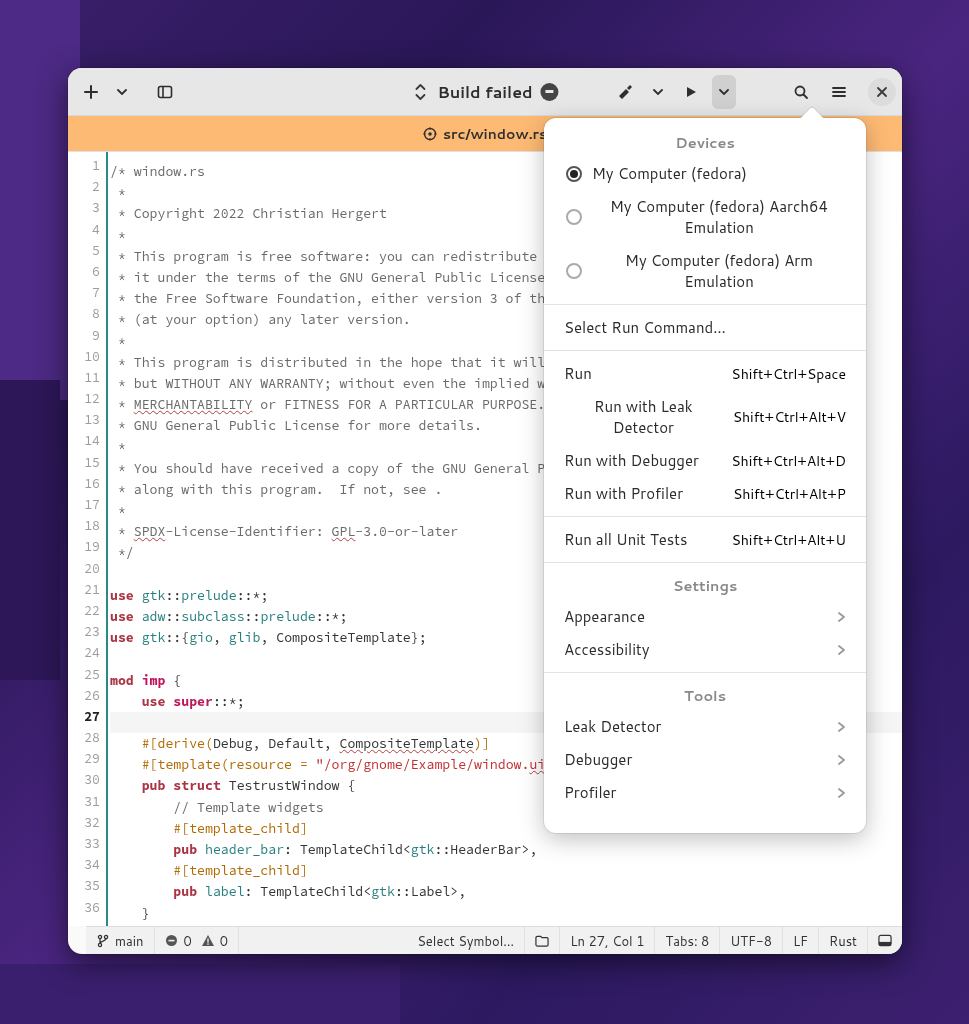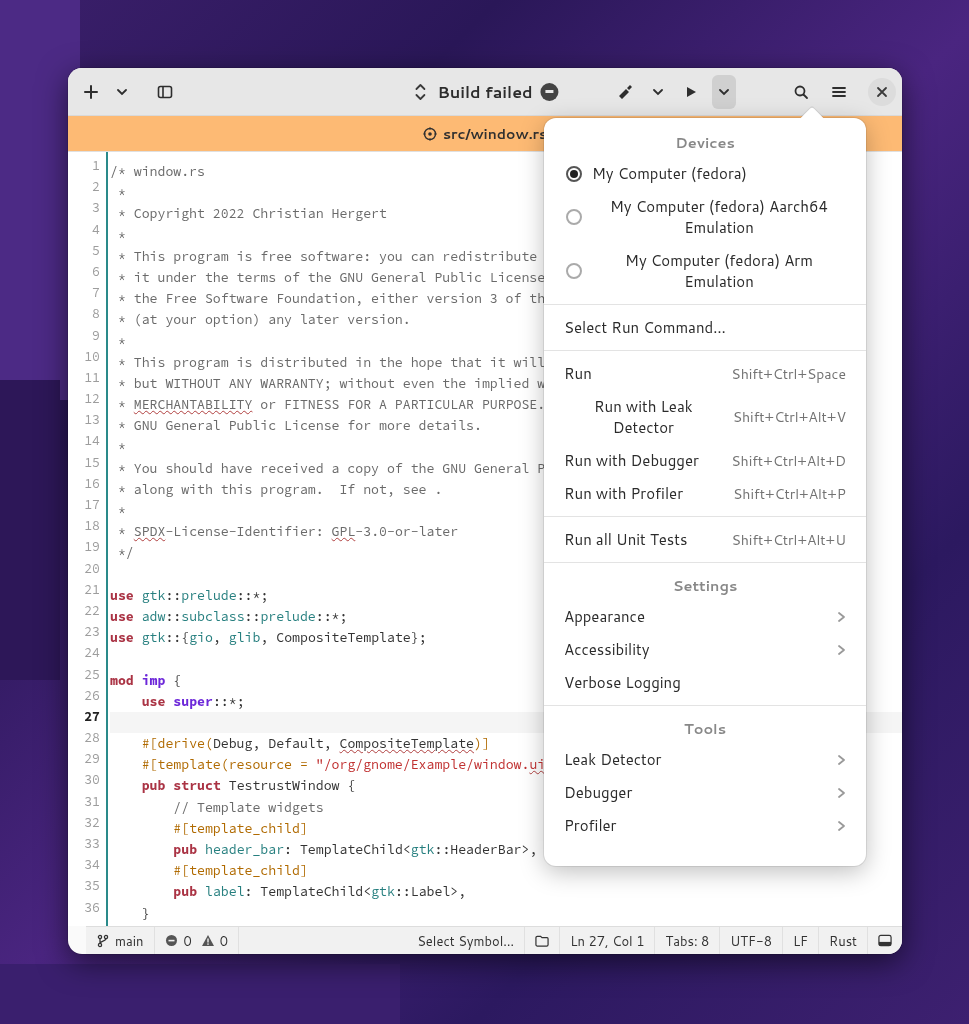--- a/index.html
+++ b/index.html
@@ -101,21 +101,21 @@
     width: 2px; background: #2a8a8a; margin-top:0;
   }
   .code {
     flex: 1; padding-top: 3px; padding-left: 2px;
     white-space: pre; overflow: hidden; color: #333; margin-top: 6px;
   }
   .code .row { height: 21.2px; }
   .code .row.cur { background: #f5f5f5; }
   .c-com { color: #6a6a6a; }
   .c-kw  { color: #a34; font-weight:700; }
-  .c-kw2 { color: #6d28d9; font-weight:700; }
+  .c-kw2 { color: #be185d; font-weight:700; }
   .c-str { color: #c03030; }
   .c-attr{ color: #b06a00; }
   .c-ns  { color: #267f7f; }
   .underline { text-decoration: underline; text-decoration-color:#b04040; text-decoration-style: wavy; text-decoration-thickness:1px; }
 
   
   .statusbar {
     height: 28px; background: #f1f1f1;
     border-top: 1px solid #ddd;
     display: flex; align-items: stretch;
@@ -146,21 +146,21 @@
     background:#fff; transform: rotate(45deg);
     border-top-left-radius:3px;
     box-shadow: -1px -1px 0 rgba(0,0,0,.08);
   }
   .pop-header { color:#888; font-weight:700; font-size:14.5px; padding: 6px 20px 4px; }
   .pop-sep { height:1px; background:#e3e3e3; margin: 6px 0; }
   .pop-item {
     display:flex; align-items:center; padding: 6px 20px 6px 20px;
     cursor: pointer; gap: 10px;
   }
-  .pop-item .shortcut { margin-left:auto; color:#737373; font-size:14px; }
+  .pop-item .shortcut { margin-left:auto; color:#000000; font-size:14px; }
   .pop-item .chev { margin-left:auto; color:#999; }
   .radio { width:16px; height:16px; border:2px solid #555; border-radius:50%; flex-shrink:0; display:flex; align-items:center; justify-content:center;}
   .radio.sel::after { content:""; width:8px; height:8px; background:#222; border-radius:50%; }
   .radio.unsel { border-color:#aaa; }
   .pop-radio-item { padding-left: 22px; }
 
   svg { display:block; }
 </style>
 </head>
 <body>
@@ -426,23 +426,20 @@
         </span>
       </div>
       <div class="pop-item">
         <span>Accessibility</span>
         <span class="chev">
           <svg width="10" height="12" viewBox="0 0 10 12">
             <path d="M3 2l5 4-5 4" stroke="#999" stroke-width="1.8" fill="none" stroke-linecap="round" stroke-linejoin="round"></path>
           </svg>
         </span>
       </div>
-      <div class="pop-item">
-        <span>Verbose Logging</span>
-      </div>
     </div>
   <div class="pop-sep"></div>
   <div class="pop-header">Tools</div>
   <div id="tools-list">
       <div class="pop-item">
         <span>Leak Detector</span>
         <span class="chev">
           <svg width="10" height="12" viewBox="0 0 10 12">
             <path d="M3 2l5 4-5 4" stroke="#999" stroke-width="1.8" fill="none" stroke-linecap="round" stroke-linejoin="round"></path>
           </svg>

